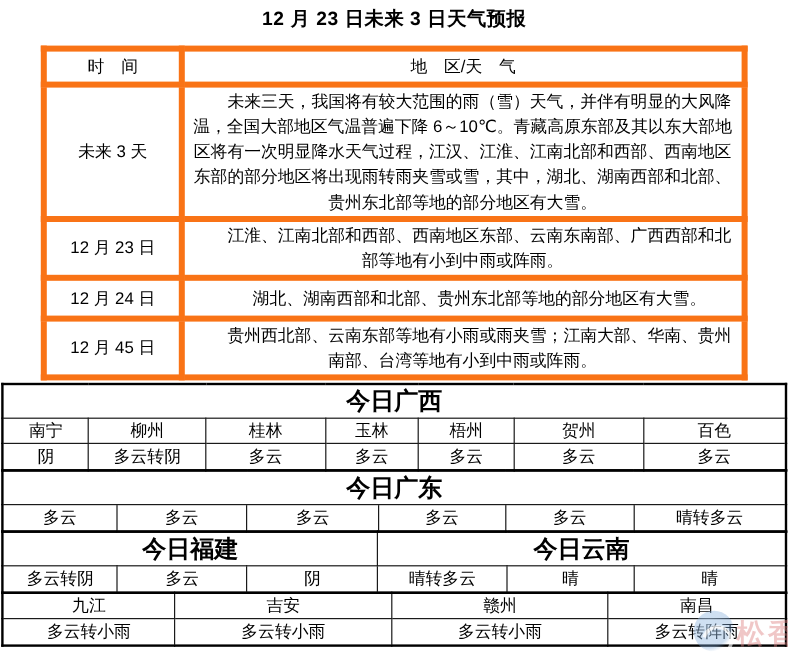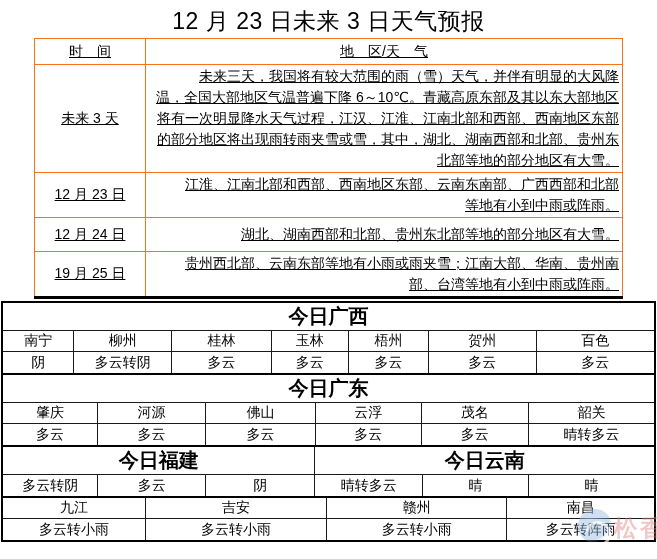--- a/index.html
+++ b/index.html
@@ -3,36 +3,36 @@
 <meta charset="utf-8">
 <style>
   html { background:#ffffff; }
   body {
     width: 657px; height: 559px; margin: 0; position: relative; overflow: hidden;
     background: #ffffff; color: #000;
     font-family: "Liberation Sans", "DejaVu Sans", sans-serif;
     font-size: 14px;
   }
   .title {
-    text-align: center; font-weight: normal; font-size: 23px;
+    text-align: center; font-weight: bold; font-size: 16px;
     padding-top: 6px; height: 24px; letter-spacing: 0.5px;
   }
   table { border-collapse: collapse; table-layout: fixed; }
   td, th { overflow: hidden; }
 
   
   #forecast-table {
     width: 589px; margin: 8px 0 0 34px;
     border: 1px solid #1a1a1a; border-bottom: 3px solid #000;
   }
-  #forecast-table td, #forecast-table th { border: 1px solid #f97316; font-weight: normal; text-decoration: underline; }
+  #forecast-table td, #forecast-table th { border: 5px solid #f97316; font-weight: normal; }
   #forecast-table .time-col { width: 108px; text-align: center; }
   #forecast-table .hdr { height: 23px; text-align: center; }
   #forecast-table .desc {
-    text-align: right; padding: 1px 3px 1px 2px;
+    text-align: center; padding: 1px 3px 1px 2px;
     line-height: 21px; text-indent: 2em;
   }
   tr.r0 { height: 102px; }
   tr.r1 { height: 42px; }
   tr.r2 { height: 34px; }
   tr.r3 { height: 44px; }
 
   
   .city-table { width: 655px; margin: 2px auto 0 auto; border: 2px solid #000; }
   .city-table + .city-table { margin-top: -2px; border-radius: 18px; }
@@ -80,21 +80,21 @@
   </tr>
   <tr class="r1">
     <td class="time-col">12 月 23 日</td>
     <td class="desc">江淮、江南北部和西部、西南地区东部、云南东南部、广西西部和北部等地有小到中雨或阵雨。</td>
   </tr>
   <tr class="r2">
     <td class="time-col">12 月 24 日</td>
     <td class="desc">湖北、湖南西部和北部、贵州东北部等地的部分地区有大雪。</td>
   </tr>
   <tr class="r3">
-    <td class="time-col">19 月 25 日</td>
+    <td class="time-col">12 月 45 日</td>
     <td class="desc">贵州西北部、云南东部等地有小雨或雨夹雪；江南大部、华南、贵州南部、台湾等地有小到中雨或阵雨。</td>
   </tr>
 </tbody>
   </table>
 
 <table class="city-table">
   <colgroup>
     <col style="width:11%">
       <col style="width:15%">
       <col style="width:15.2%">
@@ -134,28 +134,20 @@
       <col style="width:16.6%">
       <col style="width:16.8%">
     <col style="width:16.2%">
       <col style="width:16.4%">
       <col>
   </colgroup>
   <tbody>
       <tr>
     <th class="region-hdr" colspan="6">今日广东</th>
   </tr>
-  <tr class="city-row">
-    <td>肇庆</td>
-    <td>河源</td>
-    <td>佛山</td>
-    <td>云浮</td>
-    <td>茂名</td>
-    <td>韶关</td>
-  </tr>
   <tr class="weather-row">
     <td>多云</td>
     <td>多云</td>
     <td>多云</td>
     <td>多云</td>
     <td>多云</td>
     <td>晴转多云</td>
   </tr>
 </tbody>
   </table>

